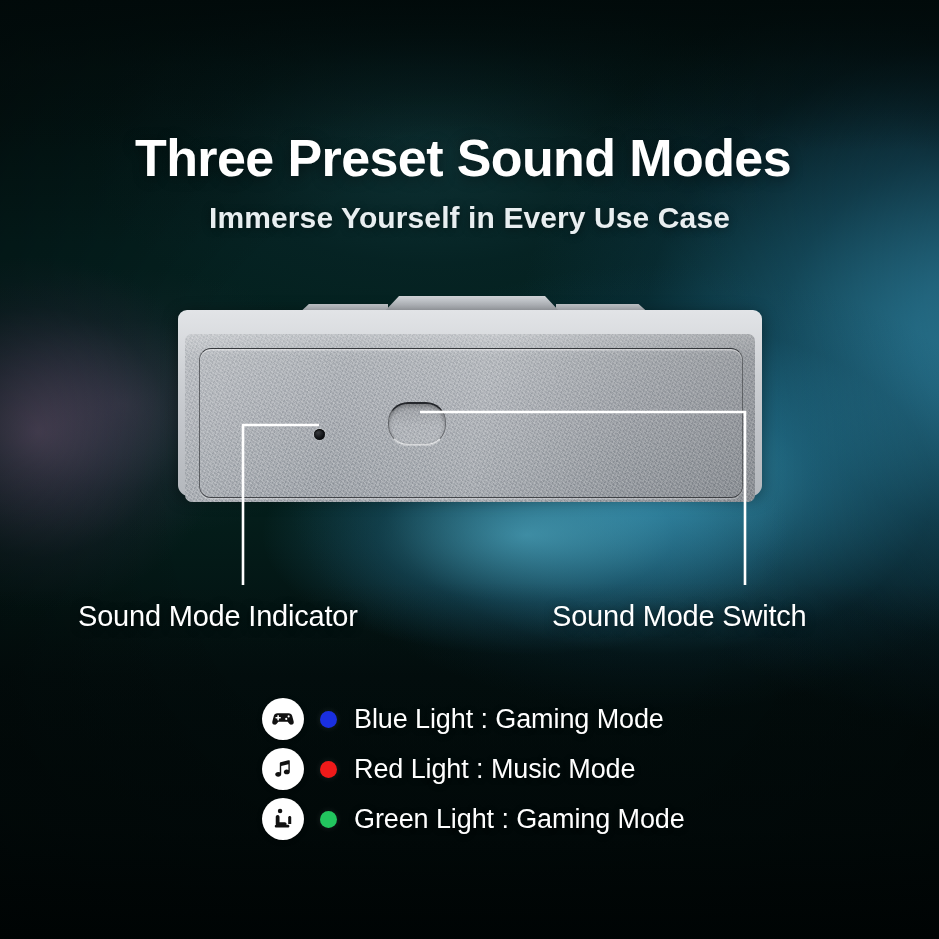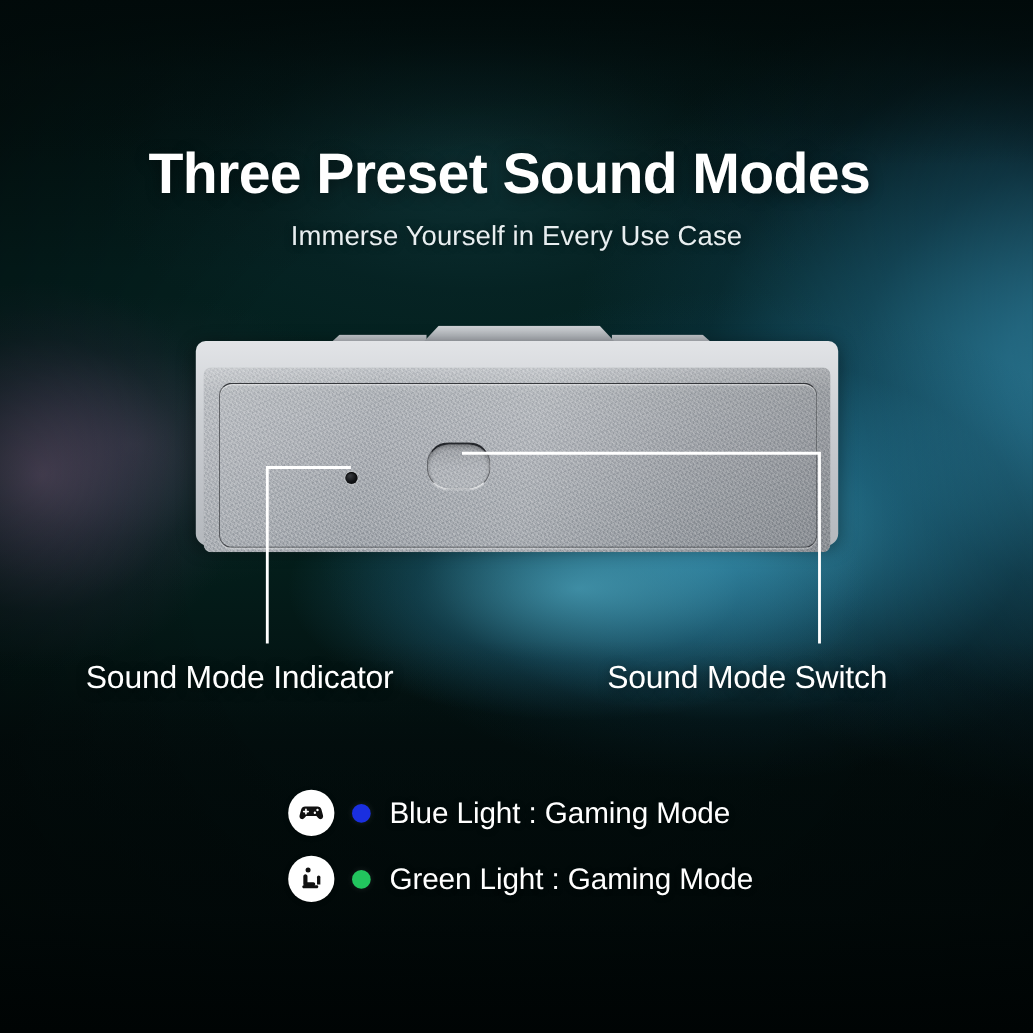--- a/index.html
+++ b/index.html
@@ -96,22 +96,22 @@
     letter-spacing: -0.6px;
     text-shadow: 0 2px 14px rgba(0,0,0,0.45);
     white-space: nowrap;
   }
   #subtitle {
     position: absolute;
     left: 0; right: 0;
     top: 201px;
     text-align: center;
     color: #e8eef0;
-    font-size: 25px;
-    font-weight: normal;
+    font-size: 30px;
+    font-weight: bold;
     letter-spacing: 0.1px;
     text-shadow: 0 1px 8px rgba(0,0,0,0.45);
     white-space: nowrap;
   }
 
   
   #device {
     position: absolute;
     left: 178px;
     top: 296px;
@@ -231,22 +231,21 @@
   #callout-left  { left: 78px;  top: 600px; }
   #callout-right { left: 552px; top: 600px; }
 
   
   #legend {
     position: absolute;
     left: 262px;
     top: 698px;
     display: flex;
     flex-direction: column;
-    gap: 18px;
-    margin-top: 20px;
+    gap: 8px;
   }
   .legend-row {
     display: flex;
     align-items: center;
     height: 42px;
   }
   .legend-icon {
     width: 42px; height: 42px;
     border-radius: 50%;
     background: #ffffff;
@@ -323,20 +322,29 @@
     <div class="legend-row">
       <span class="legend-icon">
         <svg width="26" height="26" viewBox="0 0 24 24" fill="#111111">
           <path d="M20.5 9.2c-.5-1.7-1.6-2.6-3.4-2.6H6.9C5.1 6.6 4 7.5 3.5 9.2L2.2 14c-.4 1.5.2 2.7 1.4 3.1 1.1.4 2-.1 2.8-1l1.3-1.5h8.6l1.3 1.5c.8.9 1.7 1.4 2.8 1 1.2-.4 1.8-1.6 1.4-3.1l-1.3-4.8zM9.4 11.6H8.2v1.2c0 .4-.3.7-.7.7s-.7-.3-.7-.7v-1.2H5.6c-.4 0-.7-.3-.7-.7s.3-.7.7-.7h1.2V9c0-.4.3-.7.7-.7s.7.3.7.7v1.2h1.2c.4 0 .7.3.7.7s-.3.7-.7.7zm5.6 1.3a1 1 0 1 1 0-2 1 1 0 0 1 0 2zm2.2-2.3a1 1 0 1 1 0-2 1 1 0 0 1 0 2z"></path>
         </svg>
       </span>
       <span class="legend-dot" style="background: rgb(26, 47, 224);"></span>
       <span class="legend-text">Blue Light : Gaming Mode</span>
     </div>
 
+    <div class="legend-row">
+      <span class="legend-icon">
+        <svg width="24" height="24" viewBox="0 0 24 24" fill="#111111">
+          <path d="M18.2 3.1 9.6 5.2c-.5.1-.8.5-.8 1v9.1a3.3 3.3 0 0 0-1.6-.4c-1.7 0-3 1-3 2.4s1.3 2.4 3 2.4 3-1 3-2.4V9.1l7.2-1.8v5.6a3.3 3.3 0 0 0-1.6-.4c-1.7 0-3 1-3 2.4s1.3 2.4 3 2.4 3-1 3-2.4V4.1c0-.7-.6-1.2-1.6-1z"></path>
+        </svg>
+      </span>
+      <span class="legend-dot" style="background: rgb(239, 26, 26);"></span>
+      <span class="legend-text">Red Light : Music Mode</span>
+    </div>
 
     <div class="legend-row">
       <span class="legend-icon">
         <svg width="26" height="26" viewBox="0 0 24 24" fill="#111111">
           <circle cx="9.3" cy="4.6" r="2.1"></circle>
           <path d="M7.1 8.2c-1 0-1.8.8-1.8 1.8v6.3c0 1 .8 1.8 1.8 1.8h6.6c.9 0 1.6-.7 1.6-1.6s-.7-1.6-1.6-1.6H8.8v-4.9c0-1-.8-1.8-1.7-1.8z"></path>
           <path d="M4.4 18.6c0-.7.6-1.3 1.3-1.3h10.9c.7 0 1.3.6 1.3 1.3s-.6 1.3-1.3 1.3H5.7c-.7 0-1.3-.6-1.3-1.3z"></path>
           <path d="M16.8 10.6c0-.8.6-1.4 1.4-1.4s1.4.6 1.4 1.4v6.1h-2.8v-6.1z"></path>
         </svg>
       </span>

